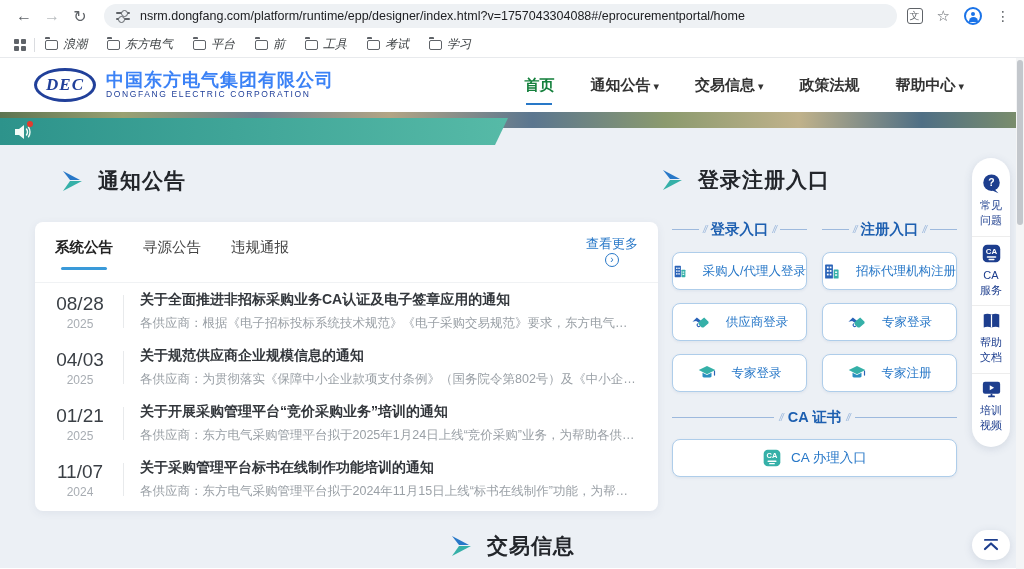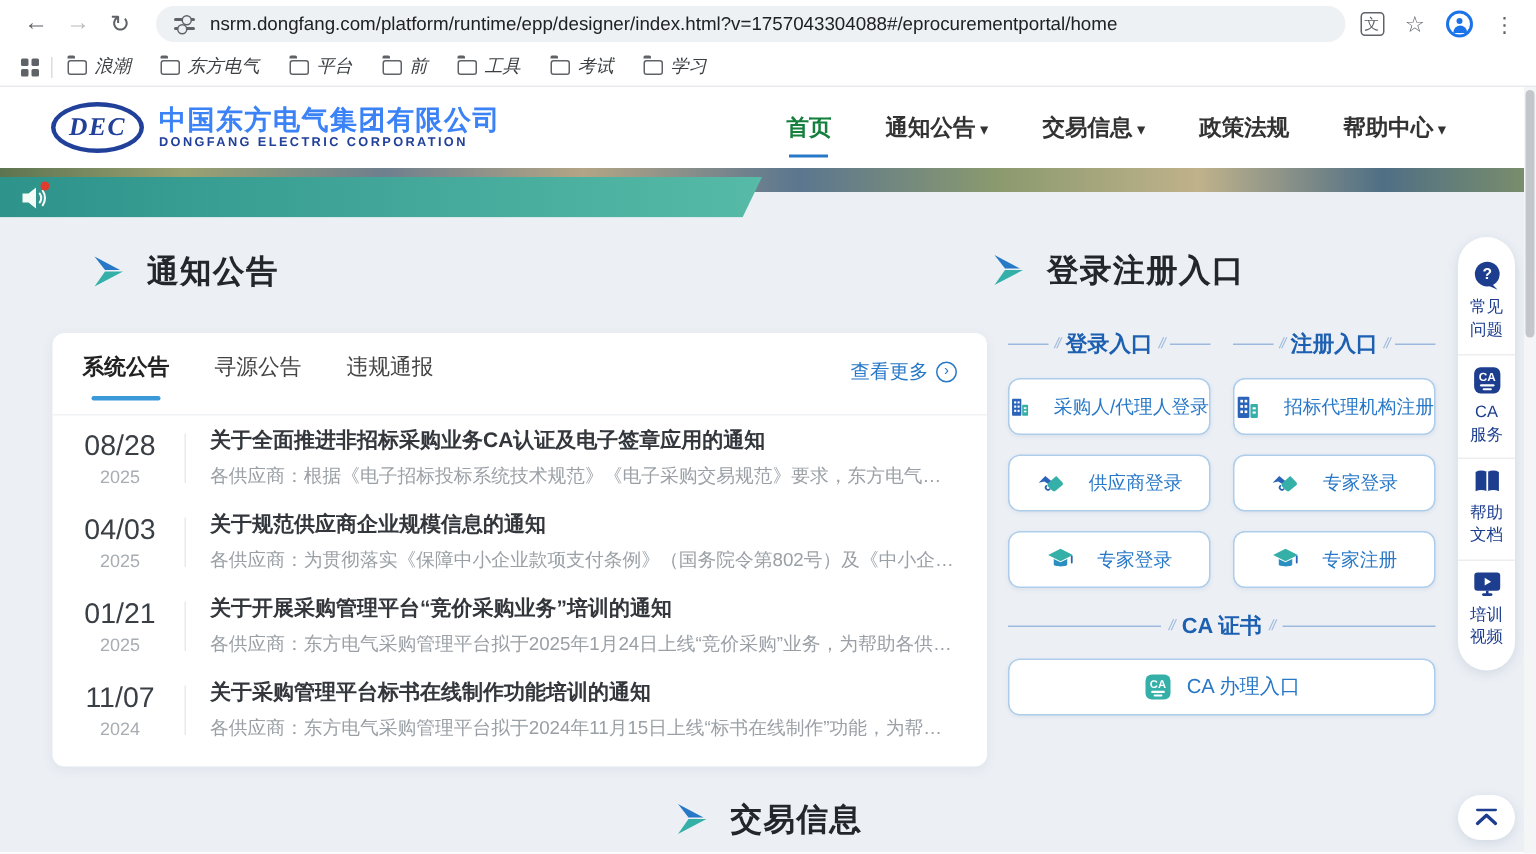--- a/index.html
+++ b/index.html
@@ -34,21 +34,21 @@
   .folder-icon { width:13px; height:10px; border:1.5px solid #5f6368; border-radius:2px; position:relative; }
   .folder-icon::before { content:""; position:absolute; top:-3.5px; left:-1px; width:5px; height:2px; background:#5f6368; border-radius:1px 1px 0 0; }
   .bm-label { font-size:12px; color:#3c4043; }
 
   
   .site-header { height:54px; background:#fff; display:flex; align-items:center; padding:0 34px; }
   .logo-group { display:flex; align-items:center; gap:10px; }
   .dec-oval { width:62px; height:34px; border:3px solid #21409a; border-radius:50%; display:flex; align-items:center; justify-content:center; color:#21409a; font-family:"Liberation Serif","DejaVu Serif",serif; font-style:italic; font-weight:bold; font-size:17px; letter-spacing:1px; }
   .company { display:flex; flex-direction:column; line-height:1.15; }
   .company-cn { font-size:18px; font-weight:bold; color:#3b82f6; letter-spacing:1px; }
-  .company-en { font-size:8.5px; font-weight:bold; color:#21409a; letter-spacing:1.6px; }
+  .company-en { font-size:8.5px; font-weight:normal; color:#21409a; letter-spacing:1.6px; }
   .main-nav { margin-left:auto; display:flex; align-items:center; gap:36px; padding-right:26px; }
   .nav-item { font-size:15px; color:#333; font-weight:600; cursor:pointer; padding:6px 0; position:relative; white-space:nowrap; }
   .nav-item.active { color:#15803d; }
   .nav-item.active::after { content:""; position:absolute; left:2px; right:2px; bottom:-4px; height:2px; background:#2878c8; }
   .nav-item.has-caret::after { content:"▾"; font-size:11px; margin-left:3px; color:inherit; }
 
   
   .page { position:relative; width:1024px; height:456px; background:#ecf0f5; }
   .hero-strip { position:absolute; top:0; left:0; width:100%; height:16px;
     background:linear-gradient(90deg,#5d7450 0%,#9aa172 12%,#6f7f8e 25%,#b3a585 38%,#5b768f 52%,#8b9a6e 65%,#c0b28b 78%,#4f6f85 90%,#7d8f6a 100%); }
@@ -61,21 +61,21 @@
 
   .section-header { position:absolute; display:flex; align-items:center; gap:14px; z-index:2; }
   .section-title { font-size:21px; font-weight:bold; color:#23262b; letter-spacing:1px; }
 
   
   .notice-card { position:absolute; top:110px; left:35px; width:623px; height:289px; background:#fff; border-radius:8px; box-shadow:0 2px 8px rgba(60,80,120,0.08); z-index:2; }
   .tabbar { display:flex; align-items:center; padding:13px 20px 9px 20px; border-bottom:1px solid #f0f2f4; }
   .tab { font-size:14.5px; color:#444; margin-right:30px; cursor:pointer; position:relative; padding-bottom:13px; }
   .tab.active { font-weight:bold; color:#222; }
   .tab.active::after { content:""; position:absolute; left:6px; right:6px; bottom:0; height:3px; border-radius:2px; background:#3a9ad9; }
-  .more-link { margin-left:auto; display:flex; align-items:center; gap:5px; color:#2878c8; font-size:13px; cursor:pointer; padding-bottom:6px; }
+  .more-link { margin-left:auto; display:flex; align-items:center; gap:0; color:#2878c8; font-size:13px; cursor:pointer; padding-bottom:6px;flex-direction:column; }
   .more-circ { width:14px; height:14px; border:1px solid #2878c8; border-radius:50%; font-size:10px; line-height:12px; text-align:center; }
   .notice-row { display:flex; align-items:center; padding:8px 20px 7px 12px; cursor:pointer; }
   .nr-date { width:66px; flex:0 0 auto; text-align:center; }
   .nr-md { font-size:19px; color:#3a3f45; }
   .nr-year { font-size:12px; color:#a8adb3; margin-top:2px; }
   .nr-div { width:1px; align-self:stretch; background:#e8eaec; margin:4px 16px 4px 10px; }
   .nr-body { flex:1; min-width:0; }
   .nr-title { font-size:14px; font-weight:bold; color:#33373c; white-space:nowrap; overflow:hidden; text-overflow:ellipsis; margin-bottom:6px; }
   .nr-desc { font-size:12.5px; color:#9aa0a6; white-space:nowrap; overflow:hidden; text-overflow:ellipsis; }
 

